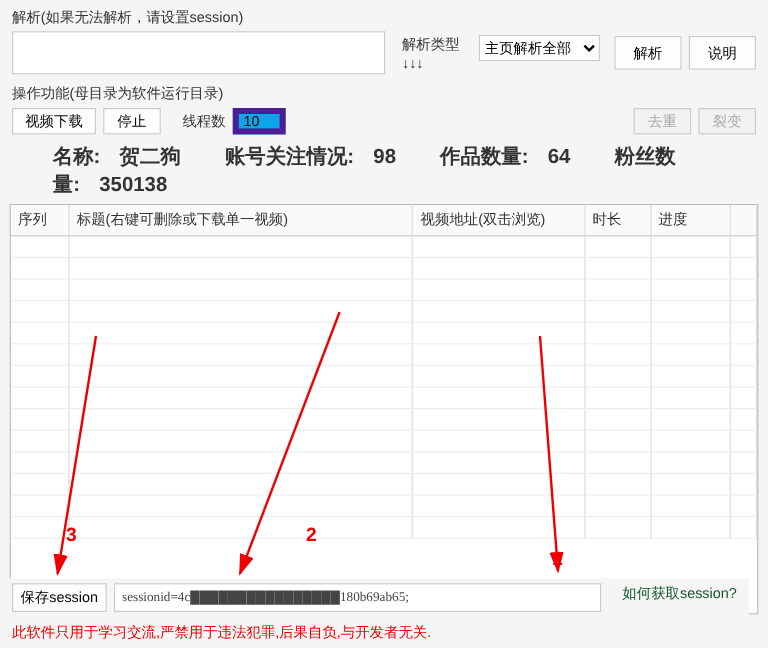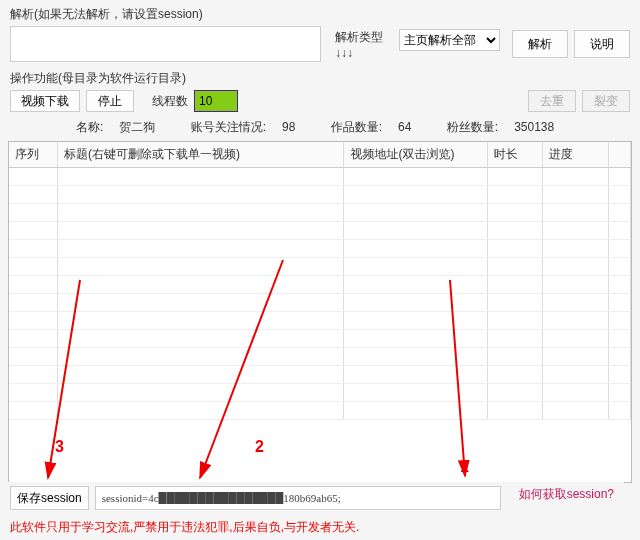--- a/index.html
+++ b/index.html
@@ -51,30 +51,31 @@
     background: #fdfdfd;
     font-size: 12px;
     cursor: pointer;
   }
   .btn.small { height: 22px; min-width: 48px; }
   .btn.disabled { color: #aaa; background: #f2f2f2; cursor: default; }
 
   .ops-panel .num-input {
     width: 44px;
     height: 22px;
-    border: 1px solid #4c1d95;
+    border: 5px solid #4c1d95;
     padding: 0 4px;
-    background: #84cc16;
+    background: #0ea5e9;
     font-size: 12px;
   }
 
   .info-line {
-    padding: 5px 0 5px 76px;
+    padding: 5px 0 5px 44px;
     background: #f5f5f5;
-    font-size: 12px;
+    font-size: 17px;
+    font-weight: bold;
   }
   .info-line span { margin-right: 16px; }
 
   .table-wrap {
     margin: 0 8px;
     border: 1px solid #bbb;
     background: #fff;
     height: 342px;
     overflow: auto;
   }
@@ -118,21 +119,21 @@
     flex: 1;
     height: 24px;
     border: 1px solid #ccc;
     padding: 0 6px;
     background: #fff;
     font-family: Liberation Serif, serif;
     font-size: 11px;
     color: #444;
   }
   .how-link {
-    color: #be185d;
+    color: #14532d;
     margin-left: 12px;
     cursor: pointer;
     white-space: nowrap;
   }
 
   .disclaimer {
     position: absolute;
     left: 0; right: 0; bottom: 4px;
     padding: 0 10px;
     color: #e00;

